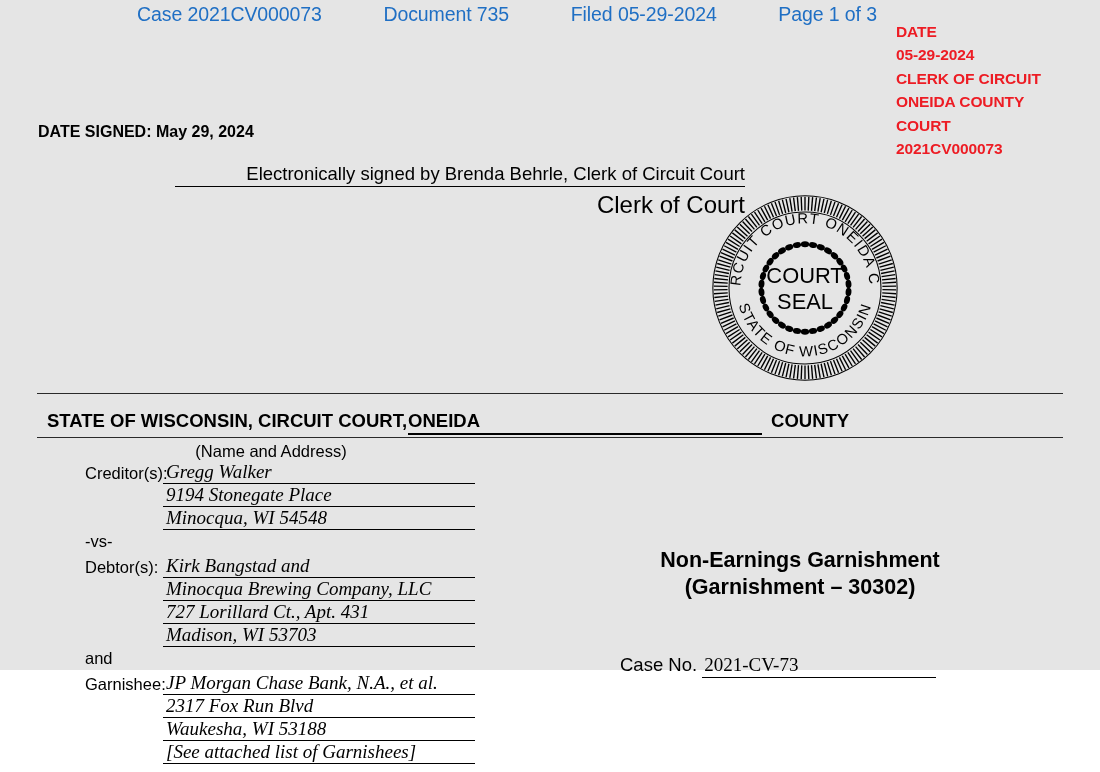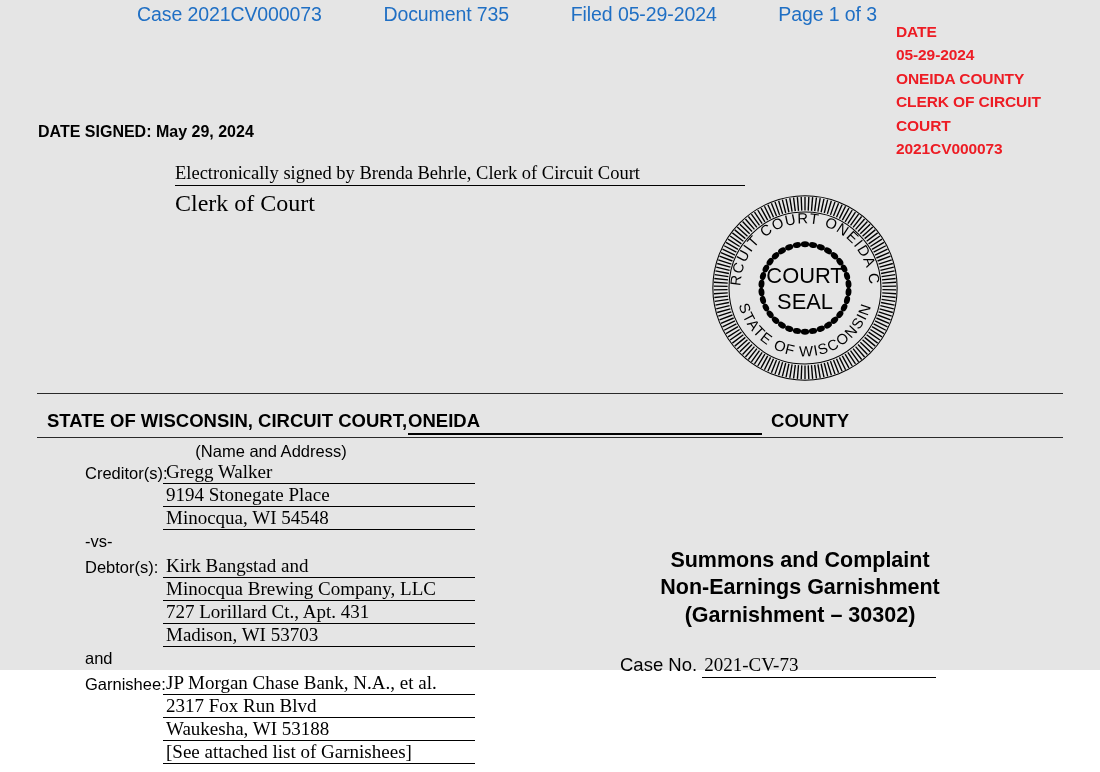--- a/index.html
+++ b/index.html
@@ -63,22 +63,21 @@
     font-size: 16px;
     white-space: nowrap;
   }
 
   
   .sig-block {
     position: absolute;
     left: 175px;
     top: 163px;
     width: 570px;
-    text-align: left;
-    font-family: Liberation Serif, serif;
+    text-align: right;
   }
   .sig-line {
     font-size: 18.5px;
     border-bottom: 1.6px solid #000;
     padding-bottom: 1px;
     display: block;
     white-space: nowrap;
   }
   .sig-caption {
     font-size: 24px;
@@ -154,20 +153,21 @@
     left: 126px;
     width: 312px;
     border-bottom: 1.5px solid #000;
     font-family: "Liberation Serif", serif;
     font-size: 19px;
     padding-left: 3px;
     padding-bottom: 1px;
     box-sizing: border-box;
     white-space: nowrap;
     line-height: 21px;
+    font-style: italic;
   }
   .standalone-lbl {
     position: absolute;
     left: 48px;
     font-size: 16.5px;
     white-space: nowrap;
   }
 
   
   .doc-title {
@@ -211,22 +211,22 @@
   <div class="efile-header">
     <span>Case 2021CV000073</span>
     <span>Document 735</span>
     <span>Filed 05-29-2024</span>
     <span>Page 1 of 3</span>
   </div>
 
   <div class="filed-stamp">
     <div>DATE</div>
     <div>05-29-2024</div>
+    <div>CLERK OF CIRCUIT</div>
     <div>ONEIDA COUNTY</div>
-    <div>CLERK OF CIRCUIT</div>
     <div>COURT</div>
     <div>2021CV000073</div>
   </div>
 
   <div class="date-signed">DATE SIGNED: May 29, 2024</div>
 
   <div class="sig-block">
     <span class="sig-line">Electronically signed by Brenda Behrle, Clerk of Circuit Court</span>
     <span class="sig-caption">Clerk of Court</span>
   </div>
@@ -473,21 +473,20 @@
     <div class="standalone-lbl" style="top:209px;">and</div>
 
     <div class="lbl" style="top:235px;text-align:center;">Garnishee:</div>
     <div class="fill-line" style="top:232px;">JP Morgan Chase Bank, N.A., et al.</div>
     <div class="fill-line" style="top:255px;">2317 Fox Run Blvd</div>
     <div class="fill-line" style="top:278px;">Waukesha, WI 53188</div>
     <div class="fill-line" style="top:301px;">[See attached list of Garnishees]</div>
   </div>
 
   <div class="doc-title">
-    <div>Summons and Complaint</div>
     <div>Non-Earnings Garnishment</div>
     <div>(Garnishment – 30302)</div>
   </div>
 
   <div class="case-no">
     <span class="case-no-label">Case No.</span>
     <span class="case-no-value">2021-CV-73</span>
   </div>
 
 </div>

